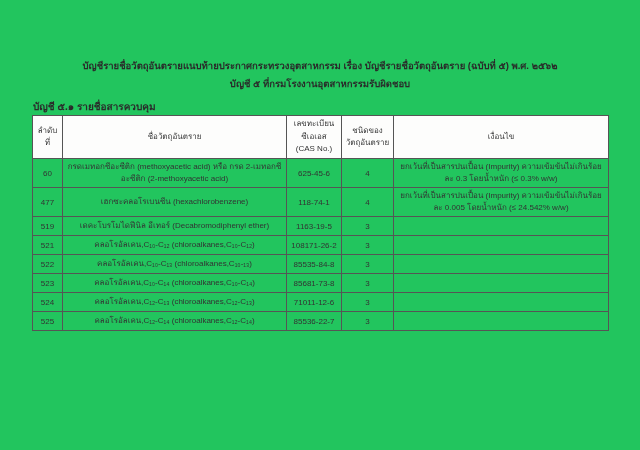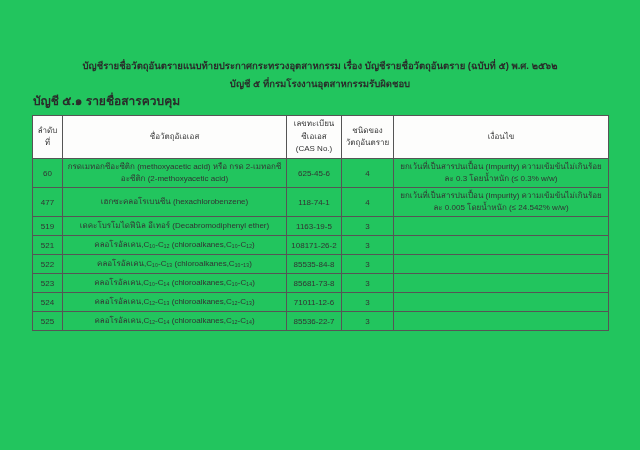--- a/index.html
+++ b/index.html
@@ -22,23 +22,23 @@
     text-align: center;
   }
   .title-line {
     font-size: 9.5px;
     font-weight: bold;
     color: #2a2a2a;
     line-height: 18px;
   }
   .section-label {
     position: absolute;
-    top: 91px;
+    top: 99px;
     left: 33px;
-    font-size: 12px;
+    font-size: 10px;
     font-weight: bold;
     color: #2a2a2a;
   }
   table.substances {
     position: absolute;
     top: 115px;
     left: 32px;
     width: 576px;
     border-collapse: collapse;
     table-layout: fixed;
@@ -86,21 +86,21 @@
     <colgroup>
       <col class="c-no">
       <col class="c-name">
       <col class="c-cas">
       <col class="c-type">
       <col class="c-condition">
     </colgroup>
     <thead>
       <tr>
           <th>ลำดับที่</th>
-          <th>ชื่อวัตถุอัเอเอส</th>
+          <th>ชื่อวัตถุอันตราย</th>
           <th>เลขทะเบียน
 ซีเอเอส
 (CAS No.)</th>
           <th>ชนิดของ
 วัตถุอันตราย</th>
           <th>เงื่อนไข</th>
         </tr>
     </thead>
     <tbody>
         <tr>

